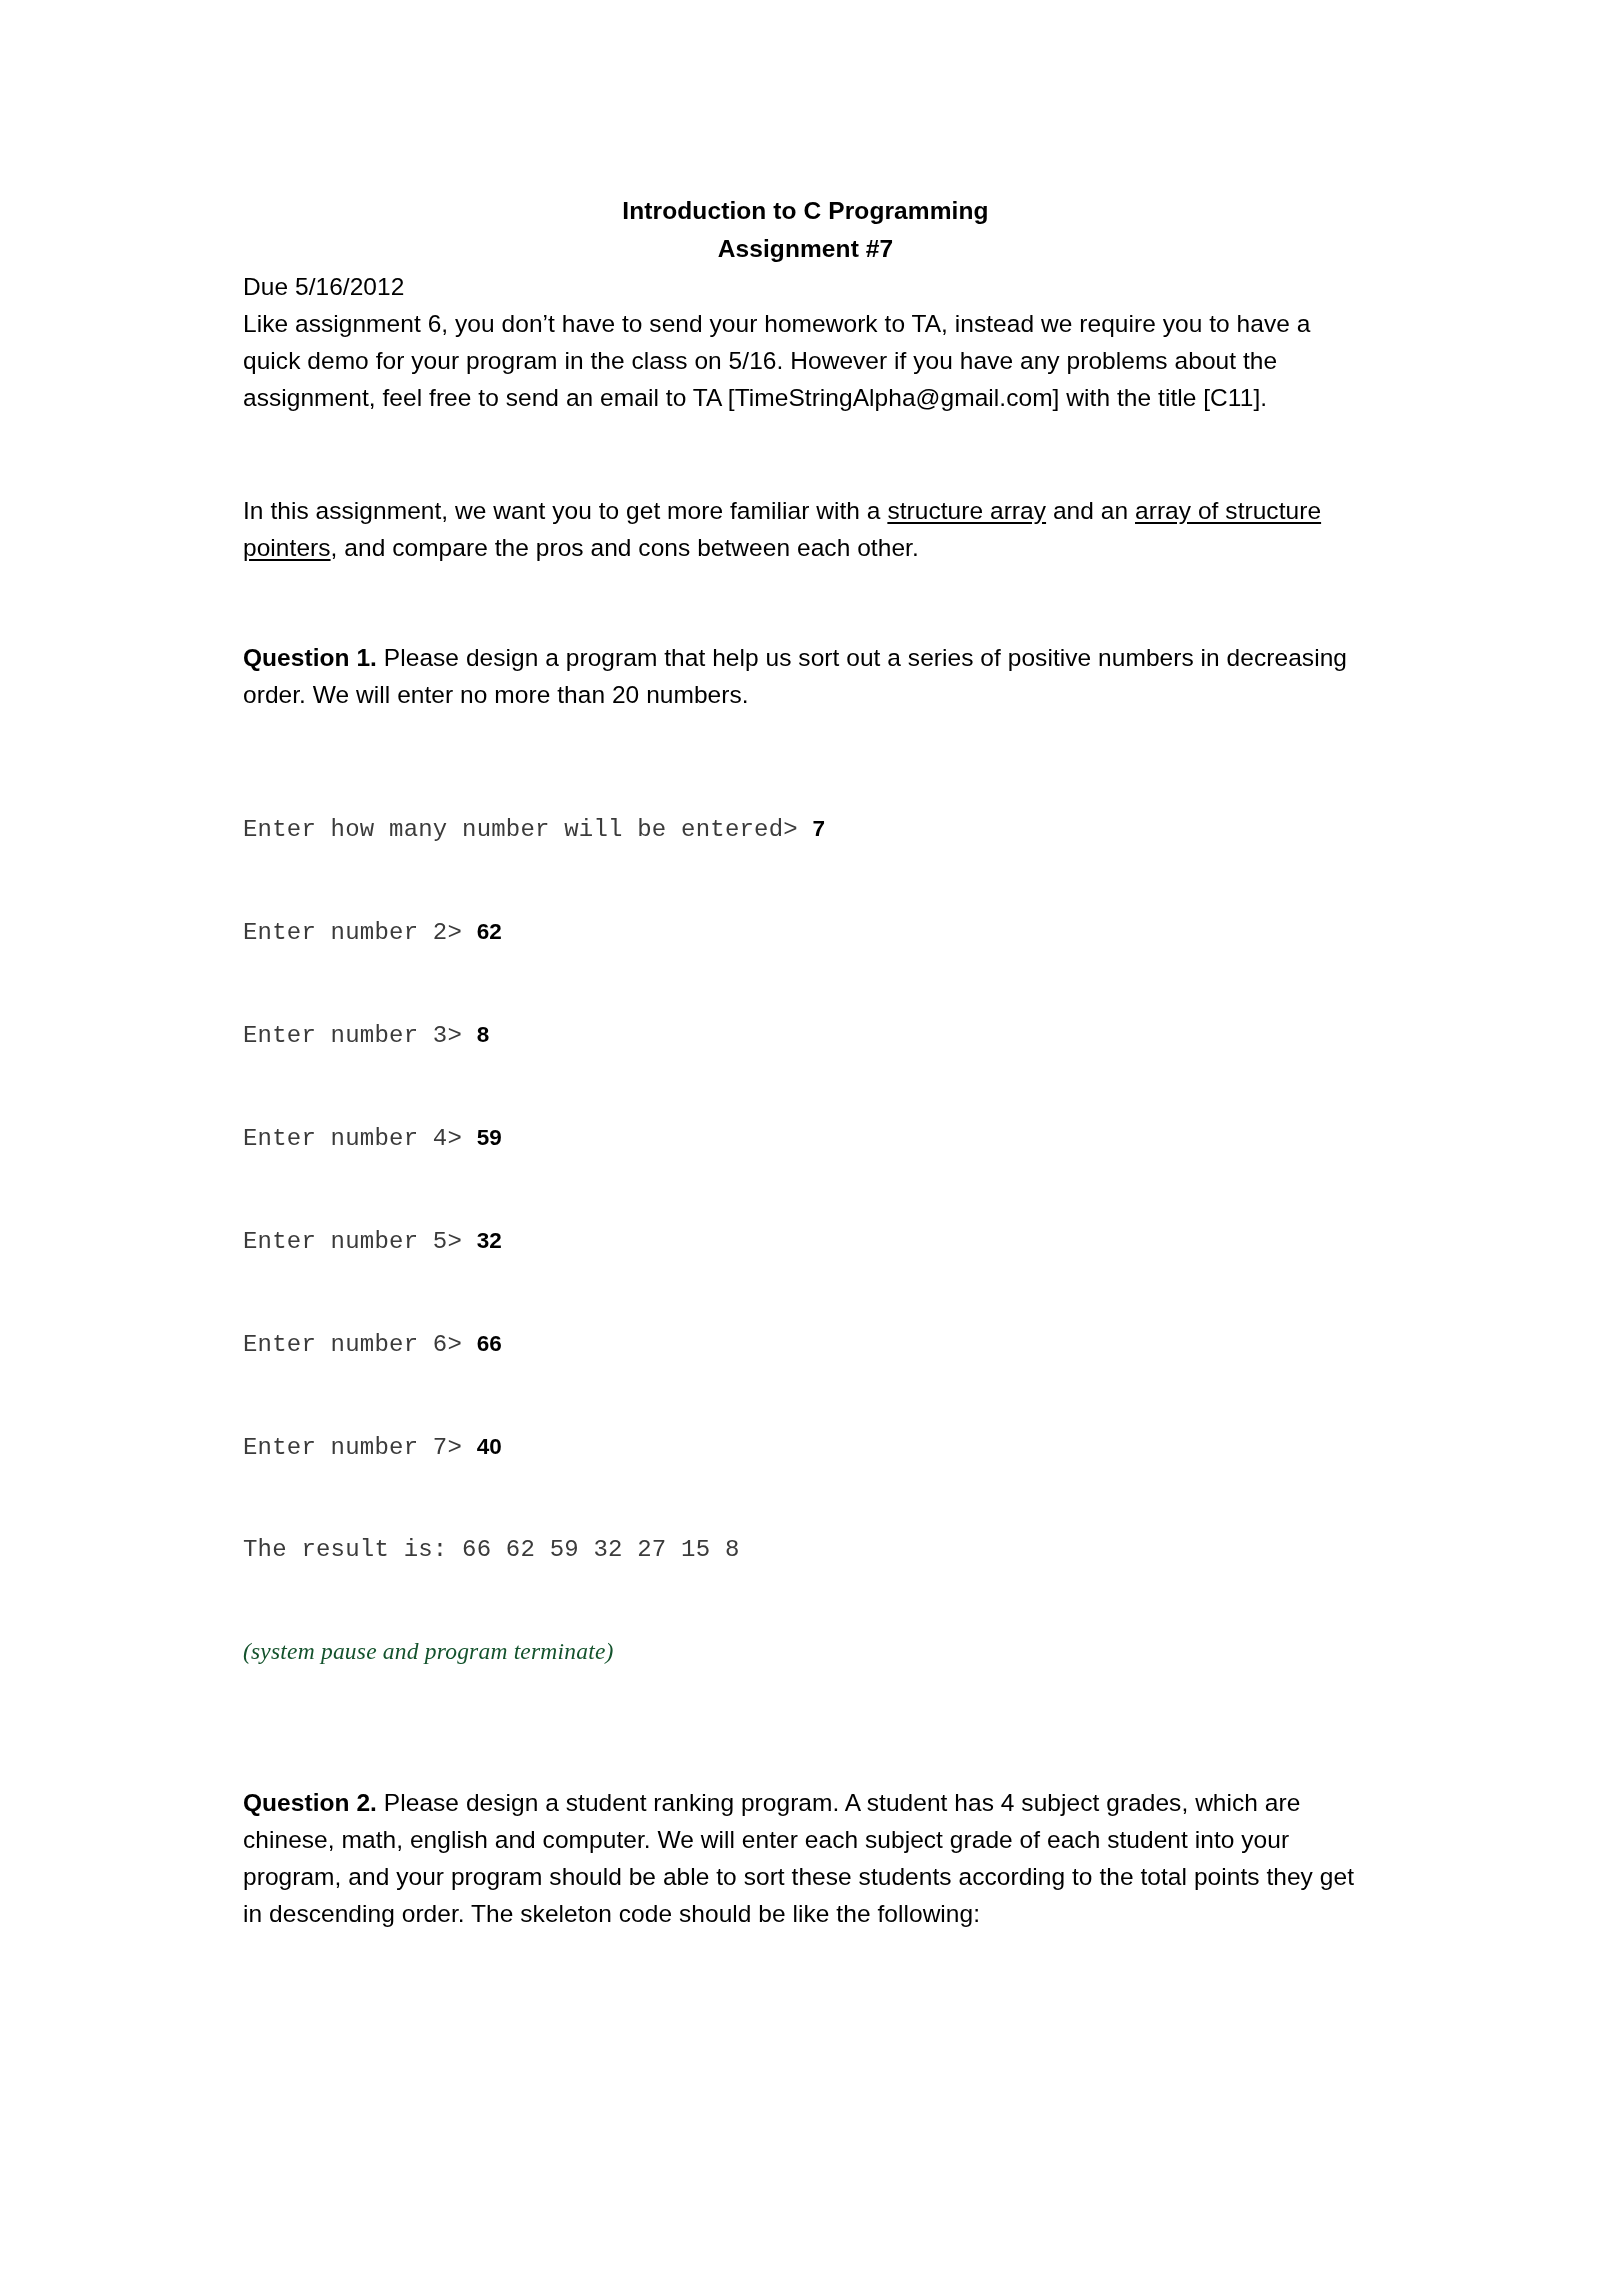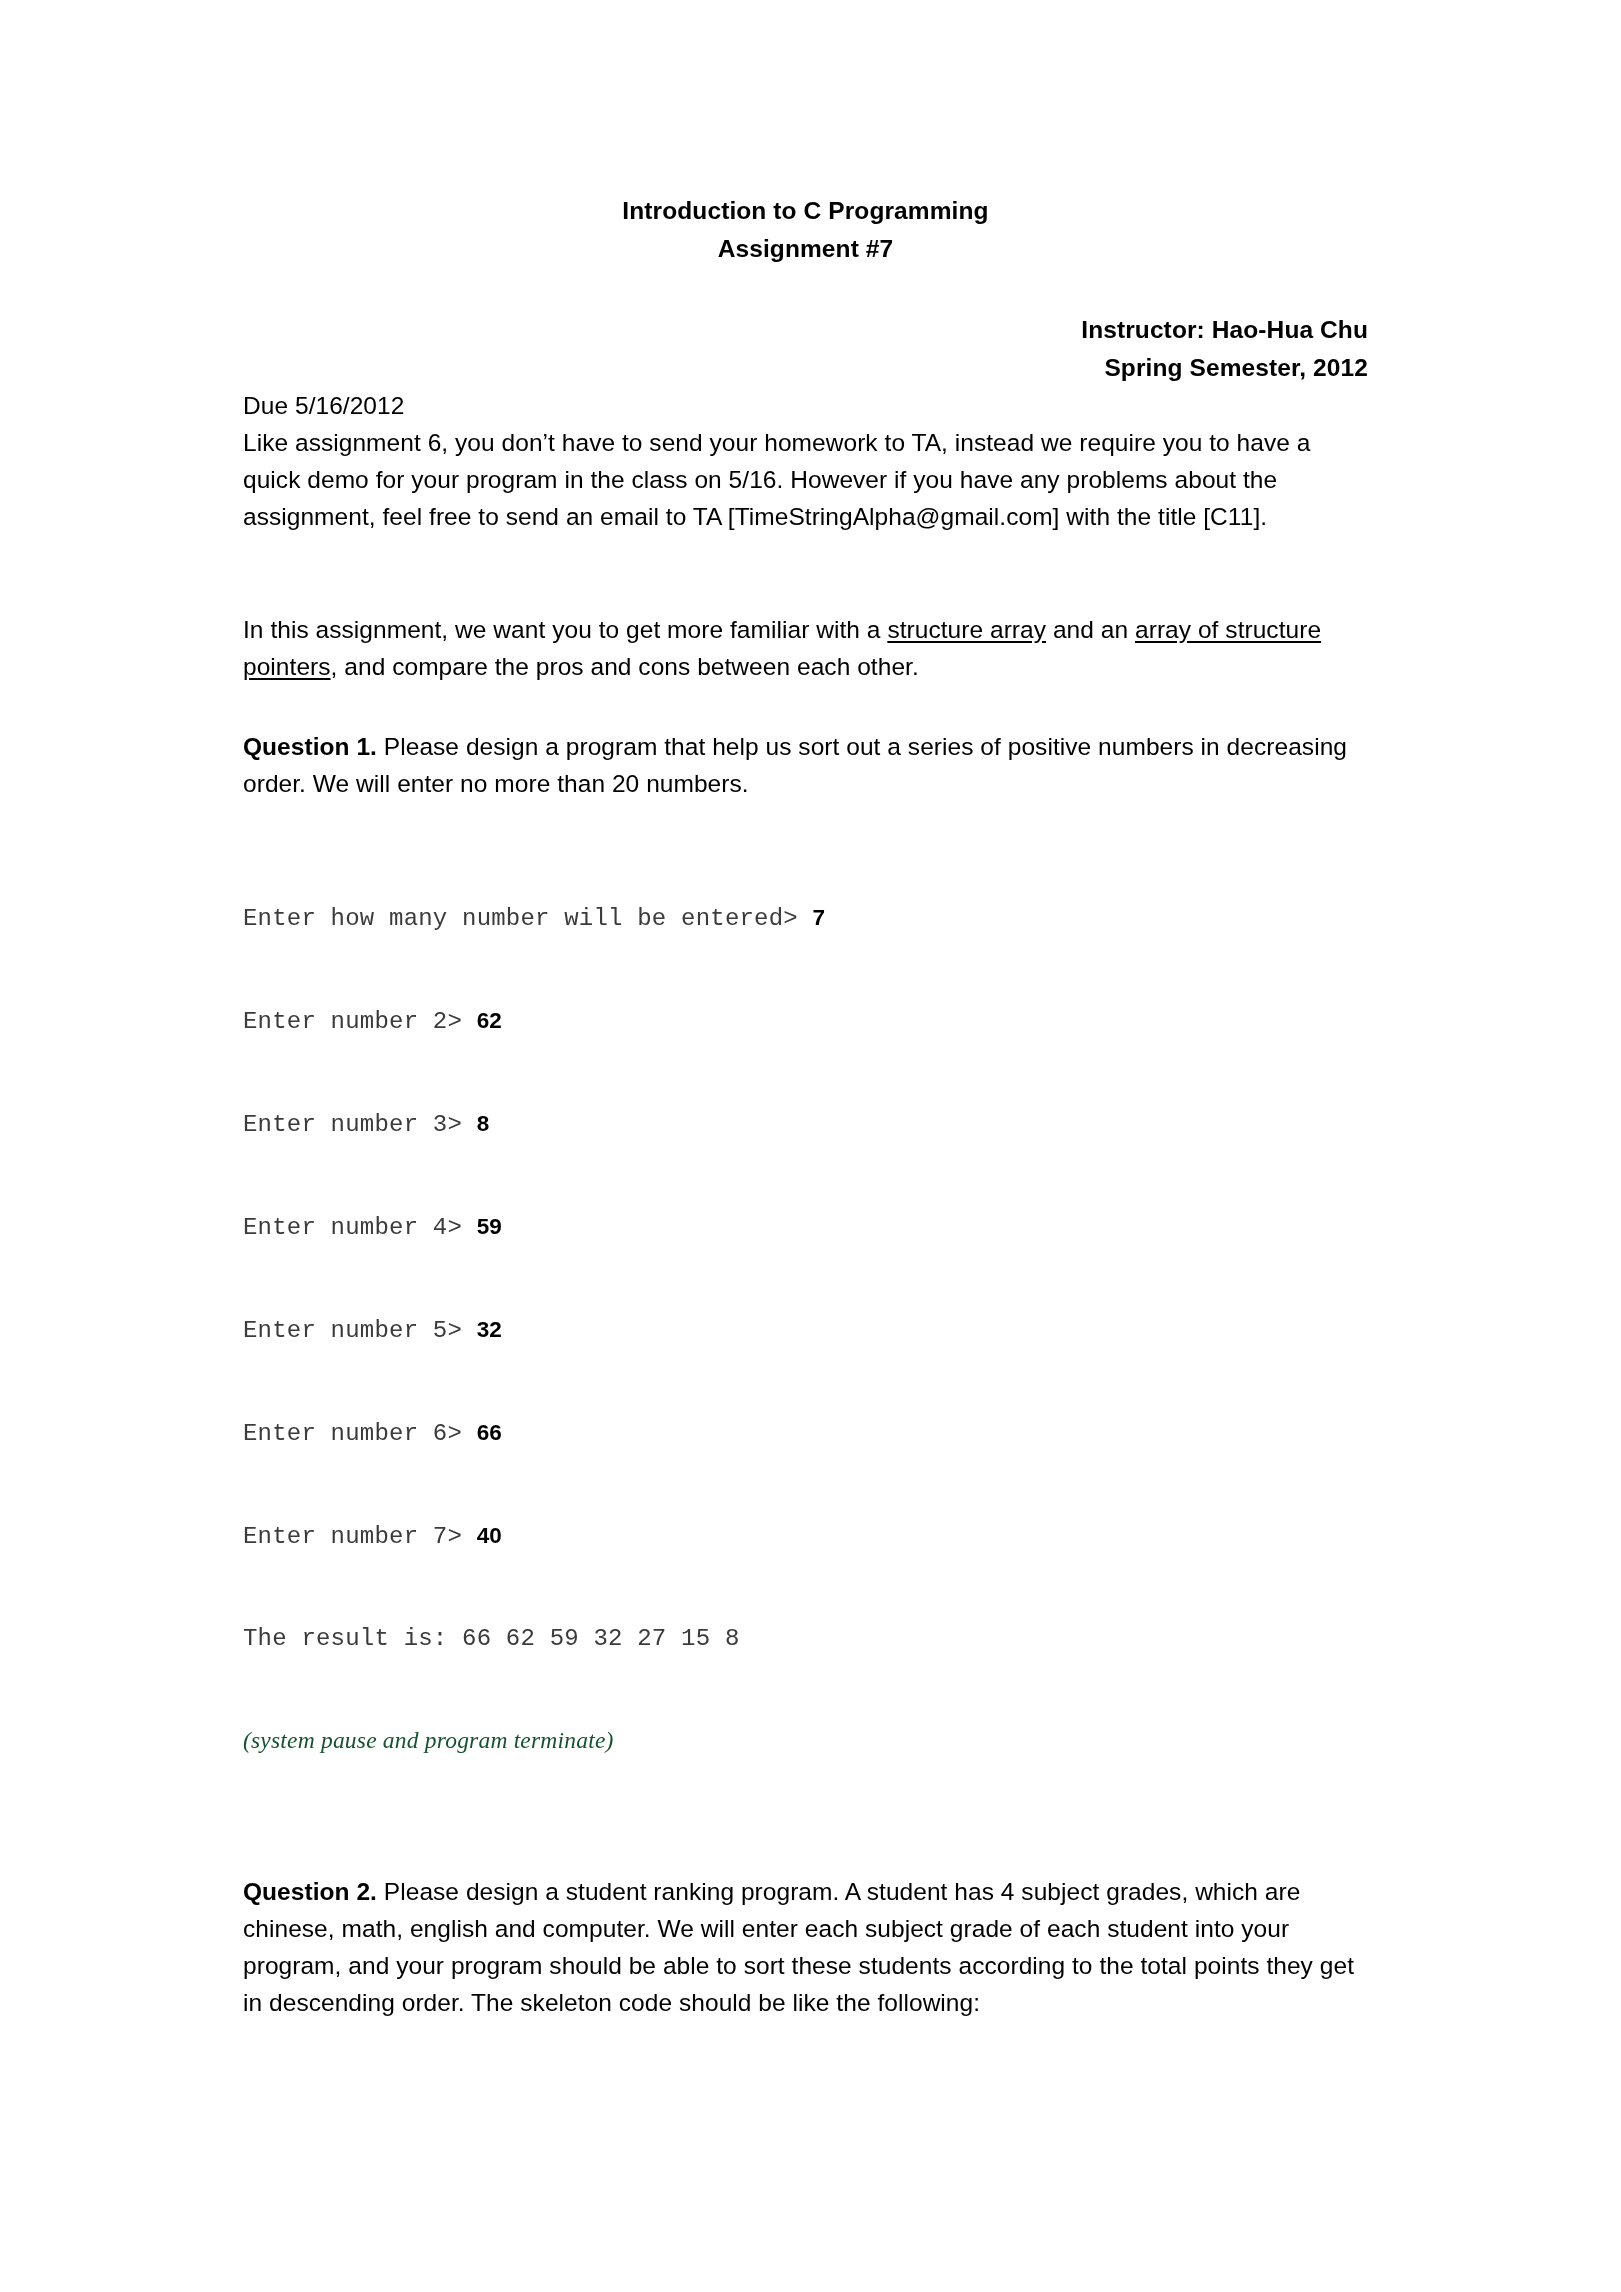--- a/index.html
+++ b/index.html
@@ -53,21 +53,21 @@
 
   
   .para {
     font-size: 24.5px;
     line-height: 37px;
     text-align: left;
     letter-spacing: 0.05px;
   }
   .para-due { }
   .para-intro { margin-top: 76px; }
-  .para-q1 { margin-top: 43px; }
+  .para-q1 { margin-top: 73px; }
   .para-q2 { margin-top: 48px; }
 
   .q-label { font-weight: bold; }
   .u { text-decoration: underline; text-underline-offset: 2.9px; }
 
   
   .console {
     margin-top: 31px;
     font-family: "Liberation Mono", "DejaVu Sans Mono", monospace;
     font-size: 24px;
@@ -107,24 +107,20 @@
 <body>
 
 <div class="page">
   <div class="content">
 
     <div class="title-block">
       <span class="title-line">Introduction to C Programming</span>
       <span class="title-line">Assignment #7</span>
     </div>
 
-    <div class="instructor-block">
-      <span class="instructor-line">Instructor: Hao-Hua Chu</span>
-      <span class="instructor-line">Spring Semester, 2012</span>
-    </div>
 
     <div class="para para-due">
       <span>Due 5/16/2012</span><br>
       <span>Like assignment 6, you don’t have to send your homework to TA, instead we require you to have a quick demo for your program in the class on 5/16. However if you have any problems about the assignment, feel free to send an email to TA [TimeStringAlpha@gmail.com] with the title [C11].</span>
     </div>
 
     <div class="para para-intro">
       <span>In this assignment, we want you to get more familiar with a </span><span class="u">structure array</span><span> and an </span><span class="u">array of structure pointers</span><span>, and compare the pros and cons between each other.</span>
     </div>
 

